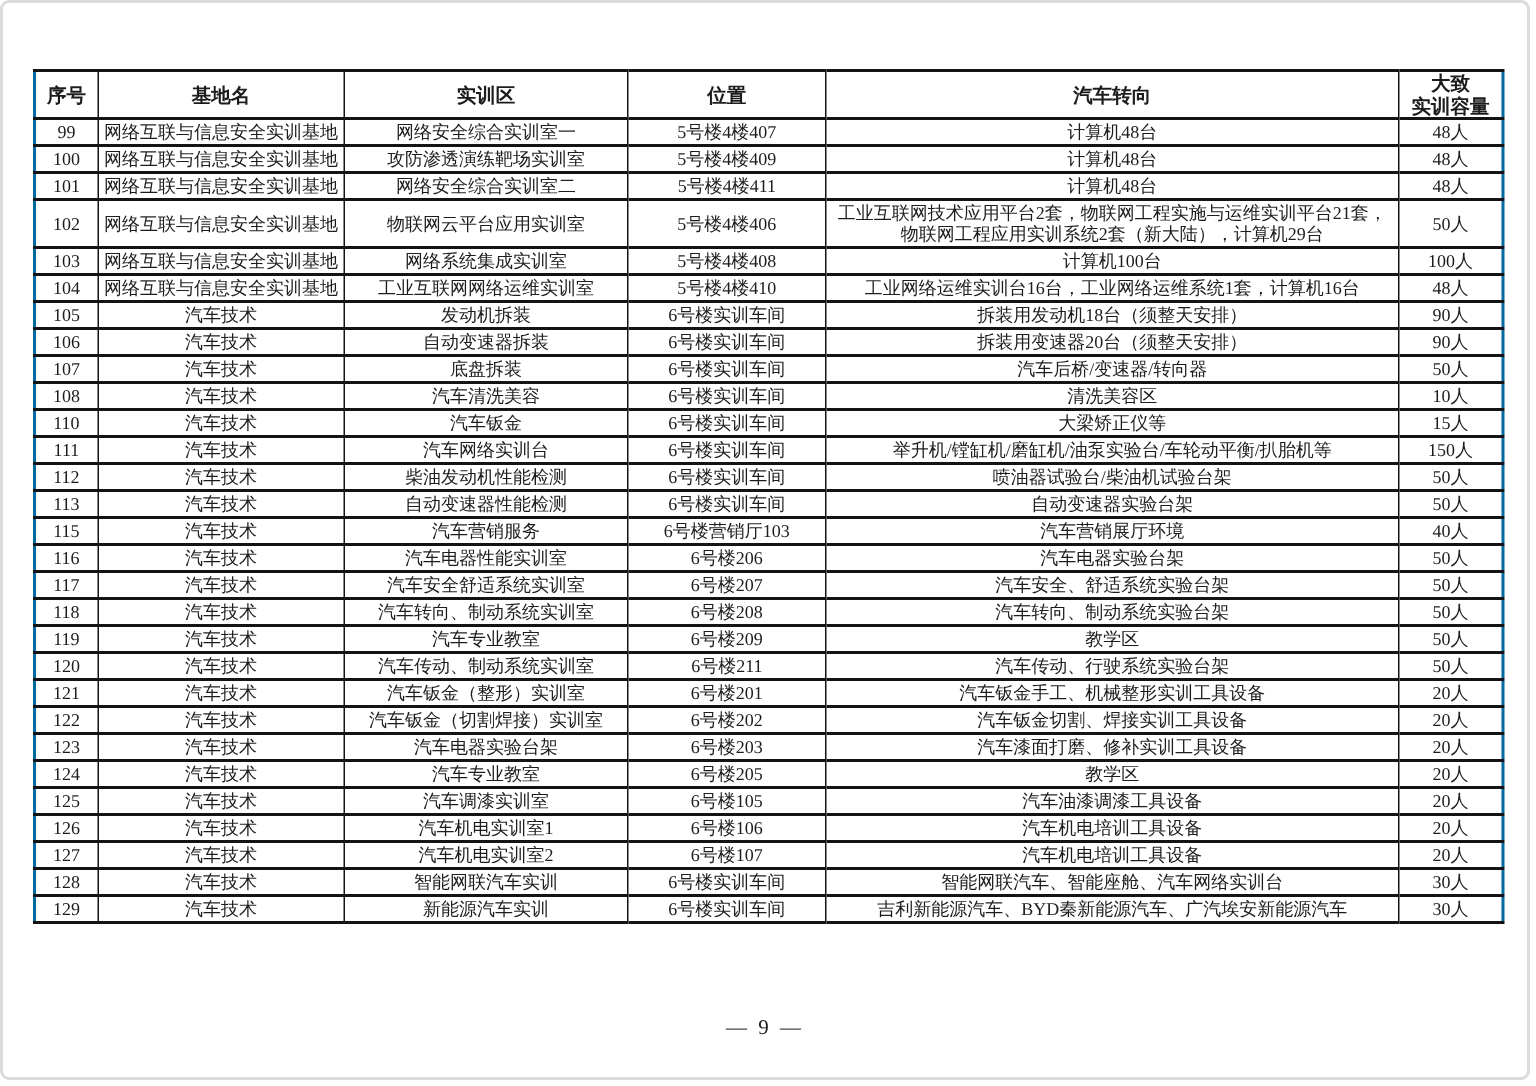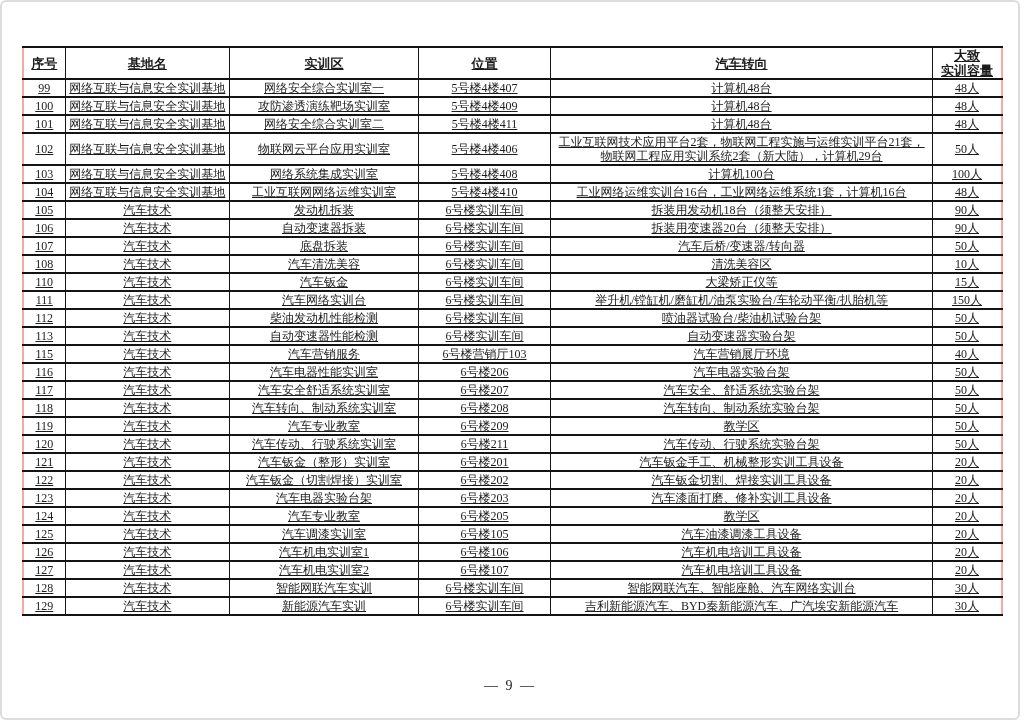--- a/index.html
+++ b/index.html
@@ -22,22 +22,21 @@
     background: #ffffff;
     box-sizing: border-box;
   }
   table.facility-table {
     position: absolute;
     left: 20px;
     top: 44px;
     width: 981px;
     border-collapse: collapse;
     table-layout: fixed;
-    border: 2px solid #fca5a5;
-    text-decoration: underline;
+    border: 2px solid #0369a1;
   }
   table.facility-table th,
   table.facility-table td {
     border-left: 1px solid #141414;
     border-right: 1px solid #141414;
     border-top: 2px solid #141414;
     border-bottom: 2px solid #141414;
     text-align: center;
     vertical-align: middle;
     padding: 1px 3px;
@@ -242,21 +241,21 @@
           <td>119</td>
           <td>汽车技术</td>
           <td>汽车专业教室</td>
           <td>6号楼209</td>
           <td>教学区</td>
           <td>50人</td>
         </tr>
         <tr>
           <td>120</td>
           <td>汽车技术</td>
-          <td>汽车传动、行驶系统实训室</td>
+          <td>汽车传动、制动系统实训室</td>
           <td>6号楼211</td>
           <td>汽车传动、行驶系统实验台架</td>
           <td>50人</td>
         </tr>
         <tr>
           <td>121</td>
           <td>汽车技术</td>
           <td>汽车钣金（整形）实训室</td>
           <td>6号楼201</td>
           <td>汽车钣金手工、机械整形实训工具设备</td>

